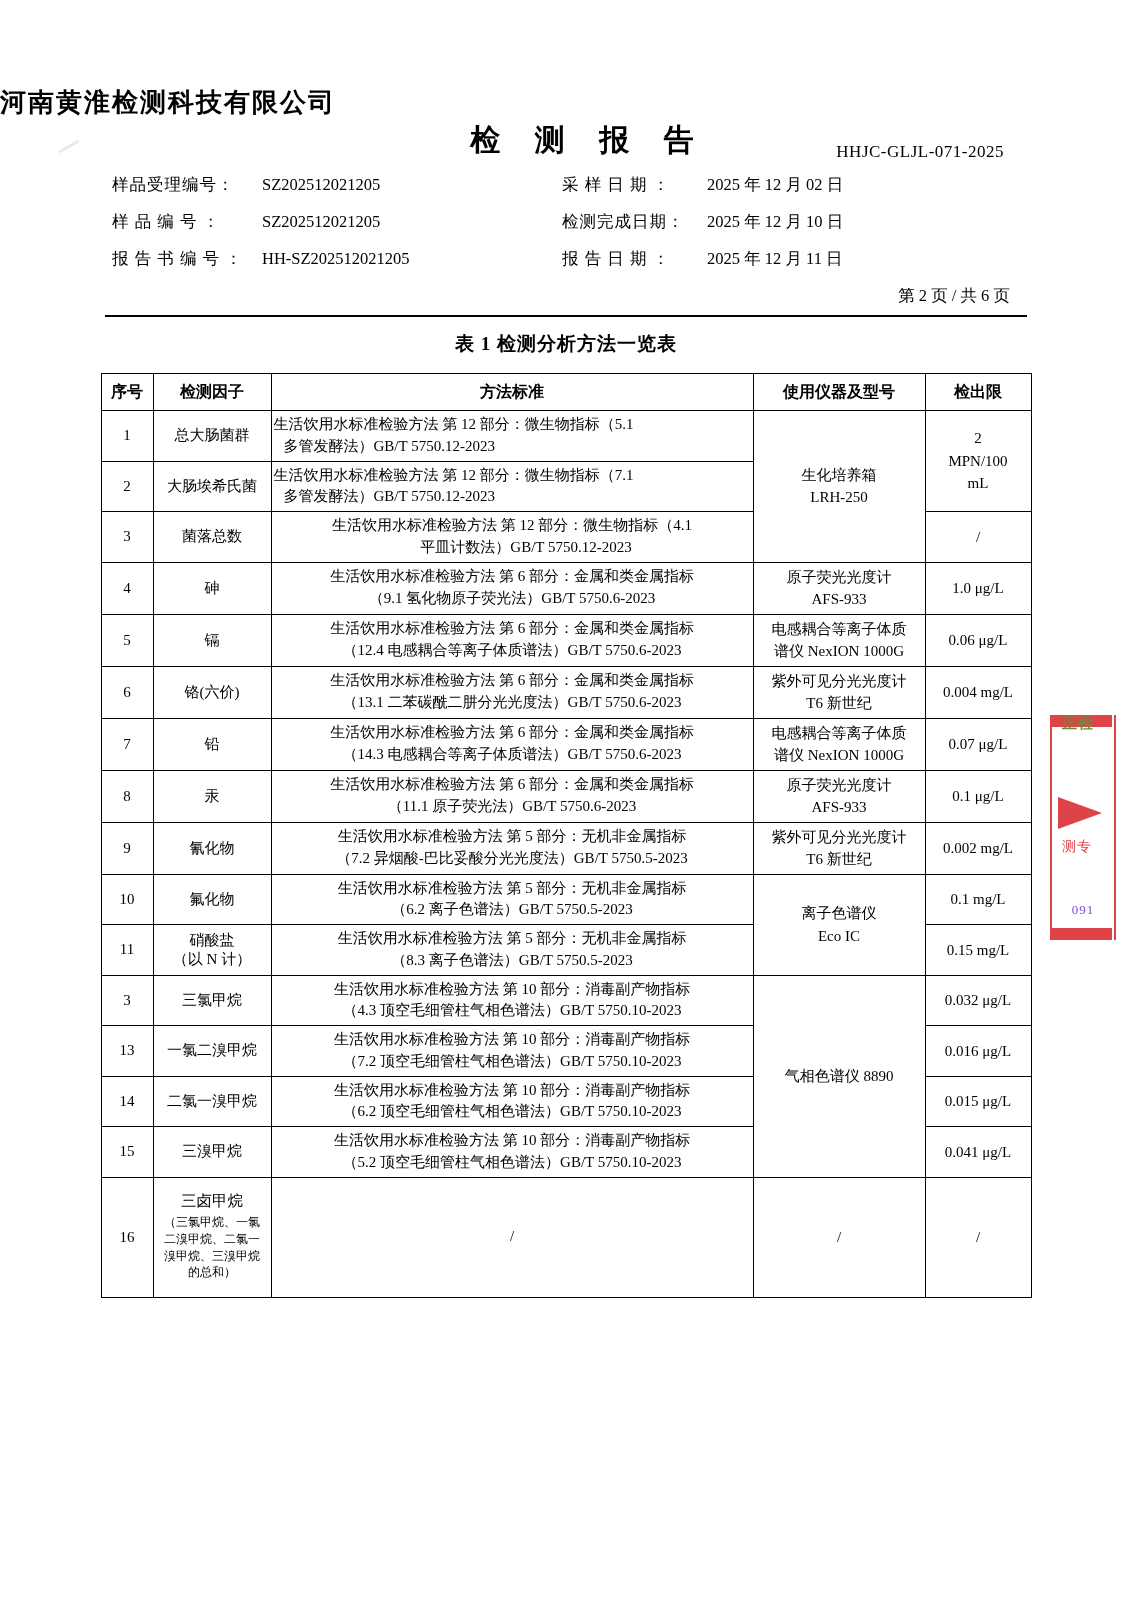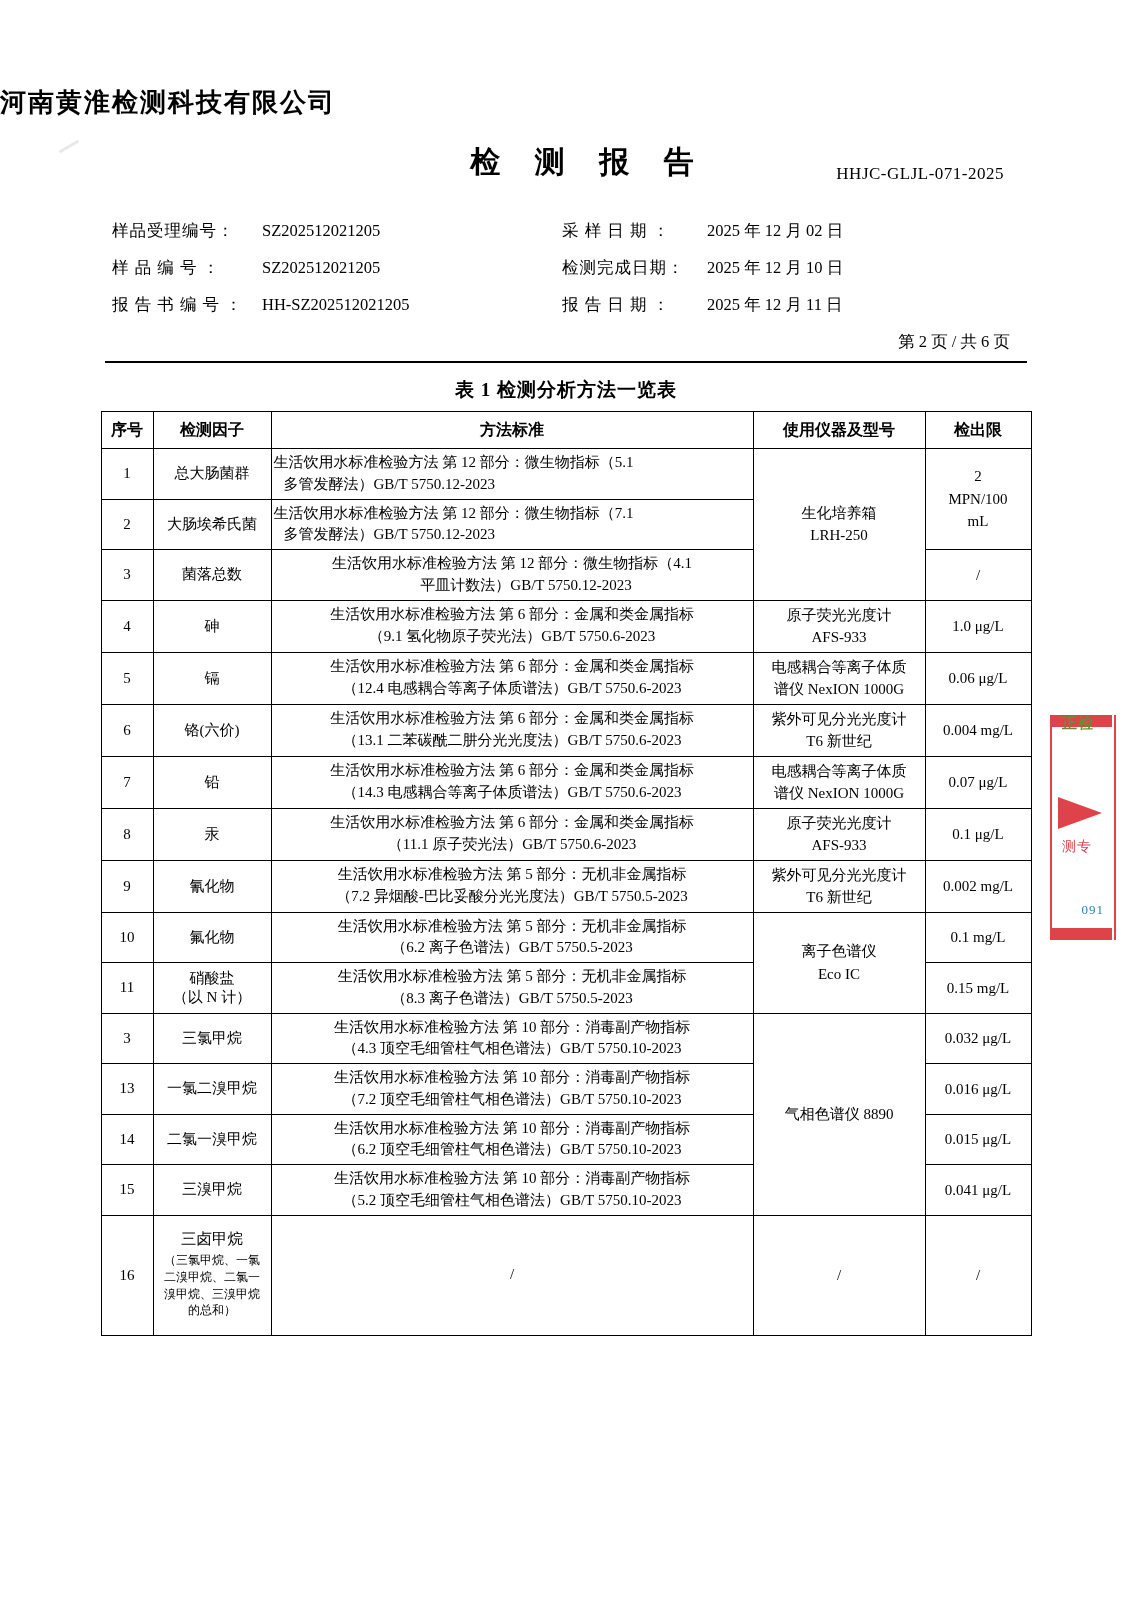--- a/index.html
+++ b/index.html
@@ -32,40 +32,39 @@
   }
   .company {
     font-size: 26px;
     font-weight: bold;
     letter-spacing: 2px;
     margin-top: 85px;
     font-family: "DejaVu Serif", "Liberation Serif", serif;
   }
   .report-title-row {
     position: relative;
-    margin-top: 22px;
     height: 42px;
     padding-left: 44px;
   }
   .report-title {
     text-align: center;
     font-size: 30px;
     font-weight: bold;
     letter-spacing: 12px;
     font-family: "DejaVu Serif", "Liberation Serif", serif;
   }
   .report-code {
     position: absolute;
     right: 128px;
     bottom: 0px;
     font-size: 17px;
     letter-spacing: 0.5px;
   }
   .meta {
-    margin-top: 36px;
+    margin-top: 12px;
     padding-left: 112px;
     padding-right: 108px;
     font-size: 16.5px;
   }
   .meta-row {
     display: flex;
     align-items: baseline;
     margin-bottom: 15px;
   }
   .meta-left-label {
@@ -94,21 +93,21 @@
   }
   .table-title {
     text-align: center;
     font-size: 19px;
     font-weight: bold;
     margin-top: 14px;
     letter-spacing: 1px;
   }
   table.main {
     border-collapse: collapse;
-    margin: 8px auto 0 auto;
+    margin: 16px auto 0 auto;
     width: 930px;
     table-layout: fixed;
   }
   table.main th, table.main td {
     border: 1px solid #000;
     text-align: center;
     vertical-align: middle;
     font-size: 15px;
     padding: 3px 2px;
   }
@@ -192,23 +191,23 @@
     font-size: 14px;
     line-height: 1.2;
     letter-spacing: 1px;
     text-align: left;
   }
   .stamp .snum {
     position: absolute;
     left: 10px;
     bottom: 22px;
     width: 42px;
-    color: #0369a1;
+    color: #6d28d9;
     font-size: 13px;
-    text-align: right;
+    text-align: center;
     letter-spacing: 1px;
   }
 </style>
 </head>
 <body>
 
 <div class="page">
 
   <div class="corner-mark"></div>
 

